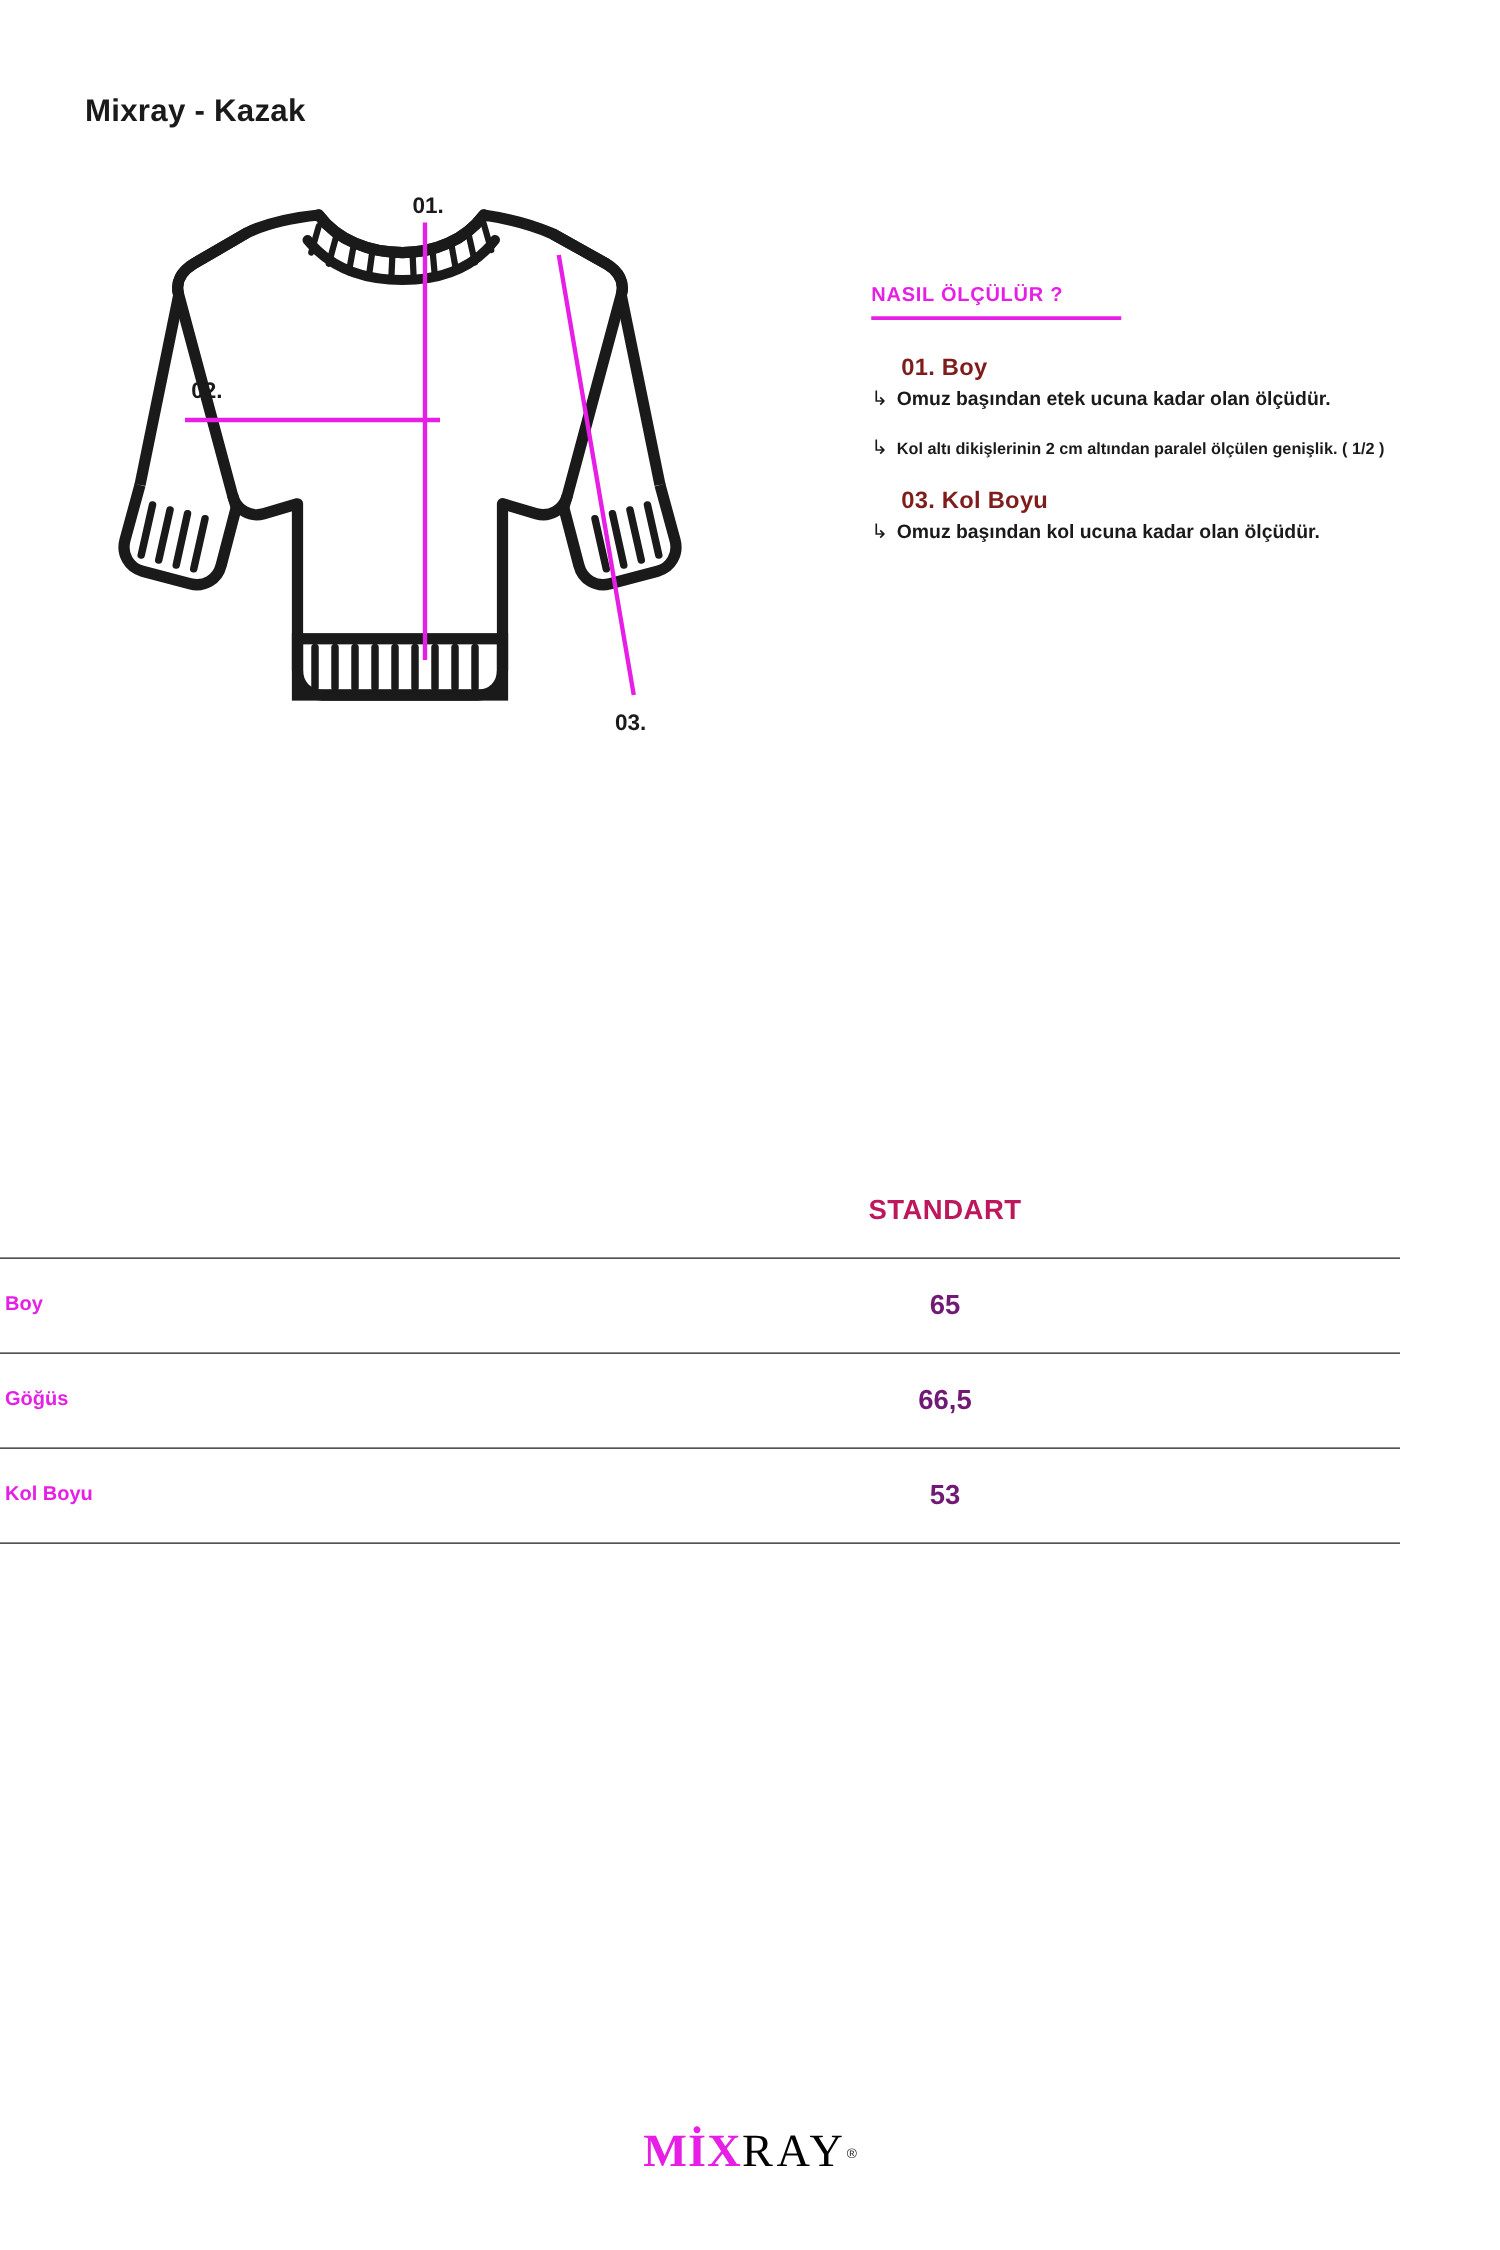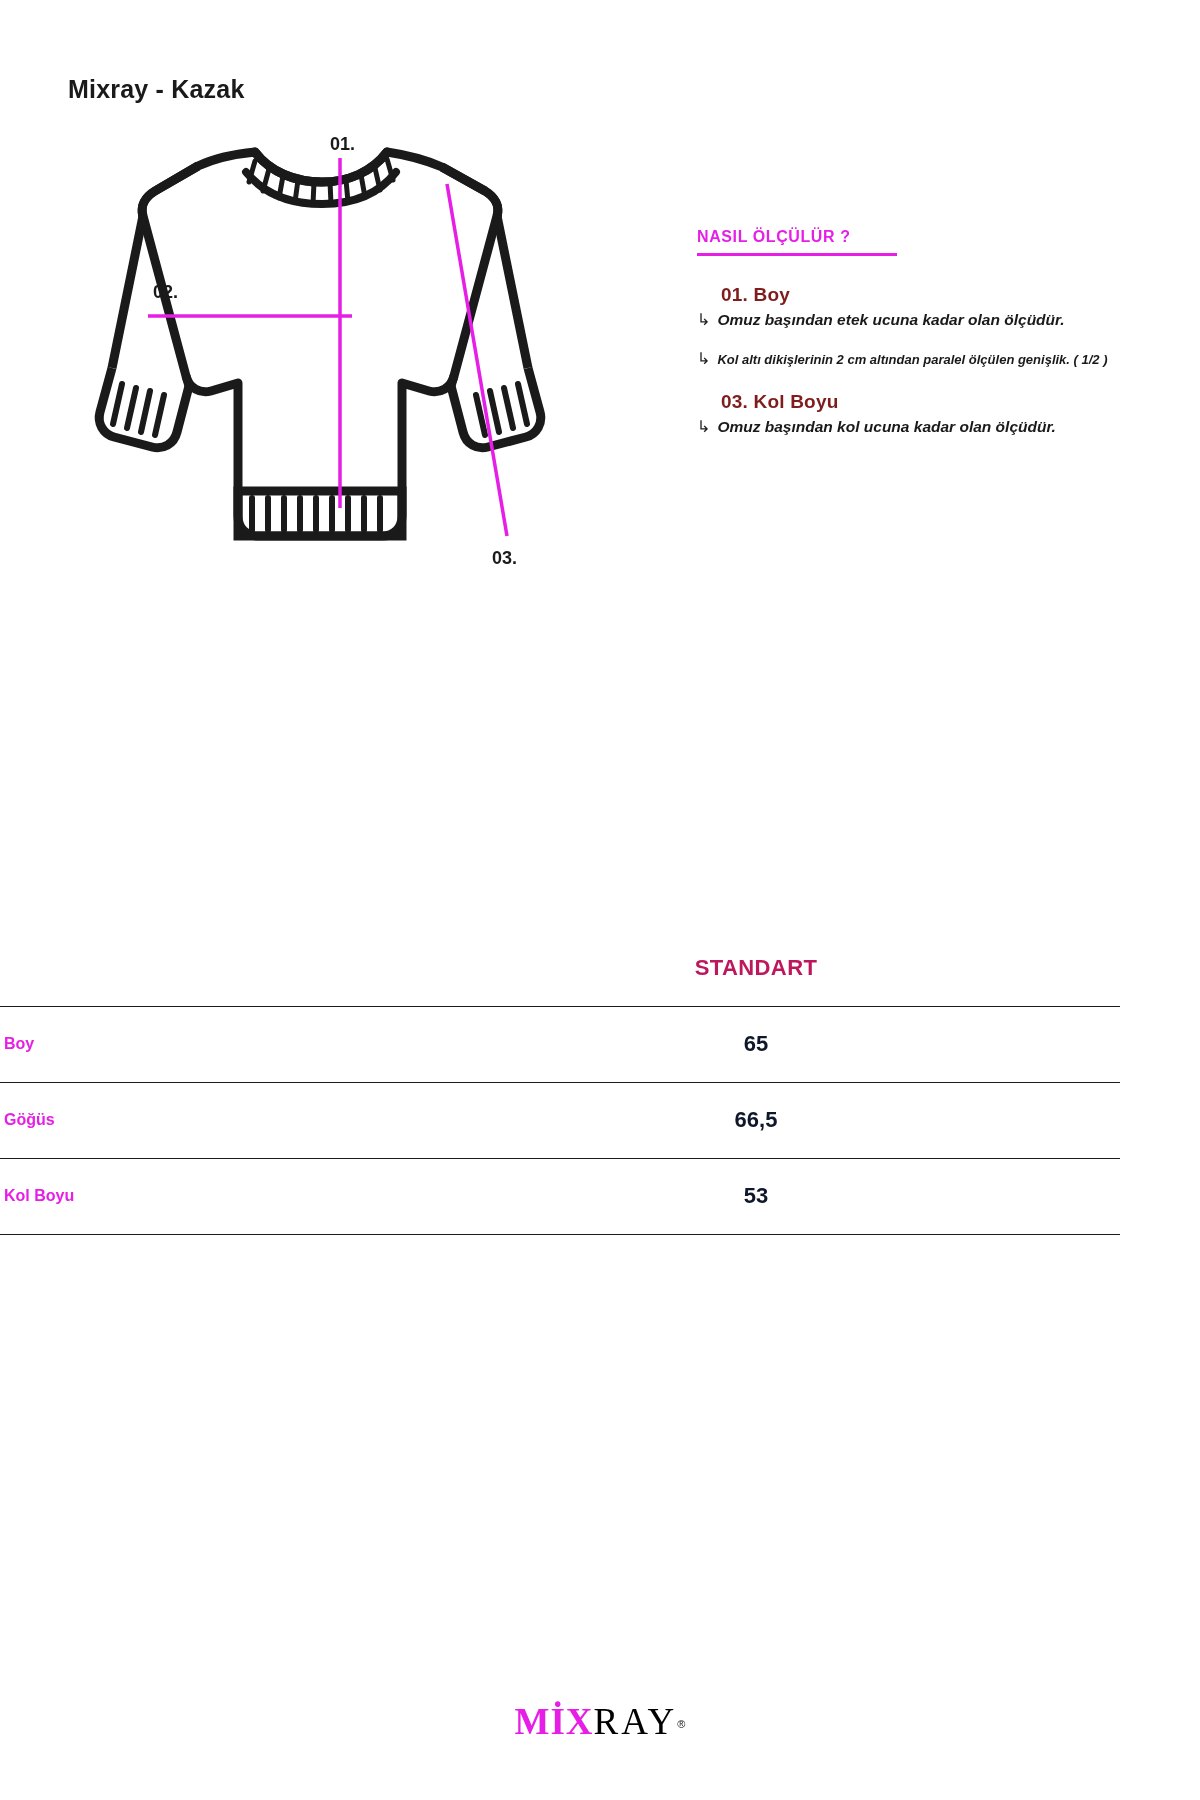--- a/index.html
+++ b/index.html
@@ -27,21 +27,21 @@
     font-size: 25px;
     font-weight: bold;
     color: #1a1a1a;
     letter-spacing: 0.2px;
   }
 
   
   .illustration {
     position: absolute;
     left: 30px;
-    top: 136px;
+    top: 156px;
     width: 560px;
     height: 470px;
     text-decoration: underline;
   }
   .illustration svg { display: block; }
 
   
   .info {
     position: absolute;
     left: 697px;
@@ -78,21 +78,20 @@
     color: #1a1a1a;
     font-size: 16px;
     line-height: 1;
     flex: 0 0 auto;
   }
   .info-desc {
     font-size: 15.5px;
     font-weight: bold;
     color: #1a1a1a;
     line-height: 1.25;
-    font-style: italic;
   }
   .info-desc.small {
     font-size: 13px;
   }
 
   
   .table-wrap {
     position: absolute;
     left: 0;
     top: 930px;
@@ -131,21 +130,21 @@
     border-bottom: 1.5px solid #1a1a1a;
   }
   .row-label {
     font-size: 16px;
     font-weight: bold;
     color: #e61ee6;
   }
   .row-value {
     font-size: 22px;
     font-weight: bold;
-    color: #0f172a;
+    color: #701a75;
     padding-right: 365px;
   }
 
   
   .footer-logo {
     position: absolute;
     left: 0;
     top: 1700px;
     width: 1200px;
     text-align: center;

